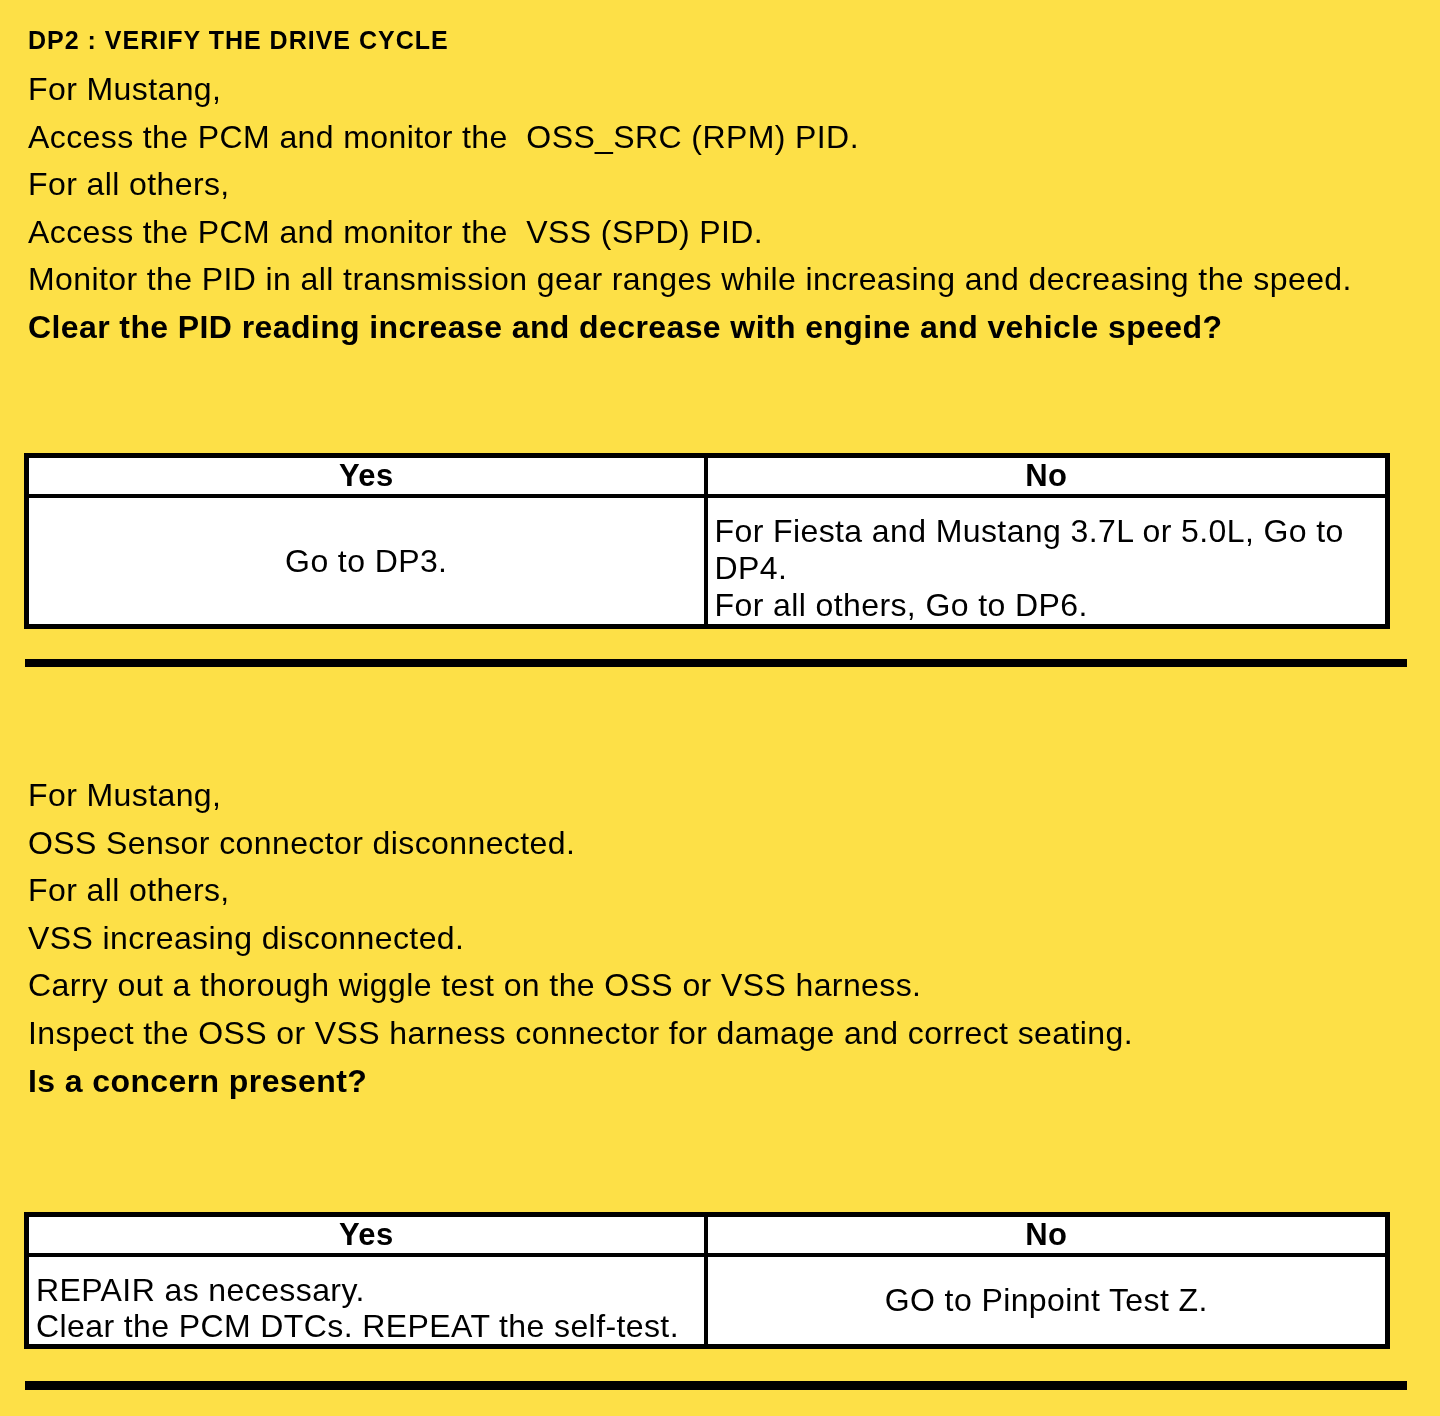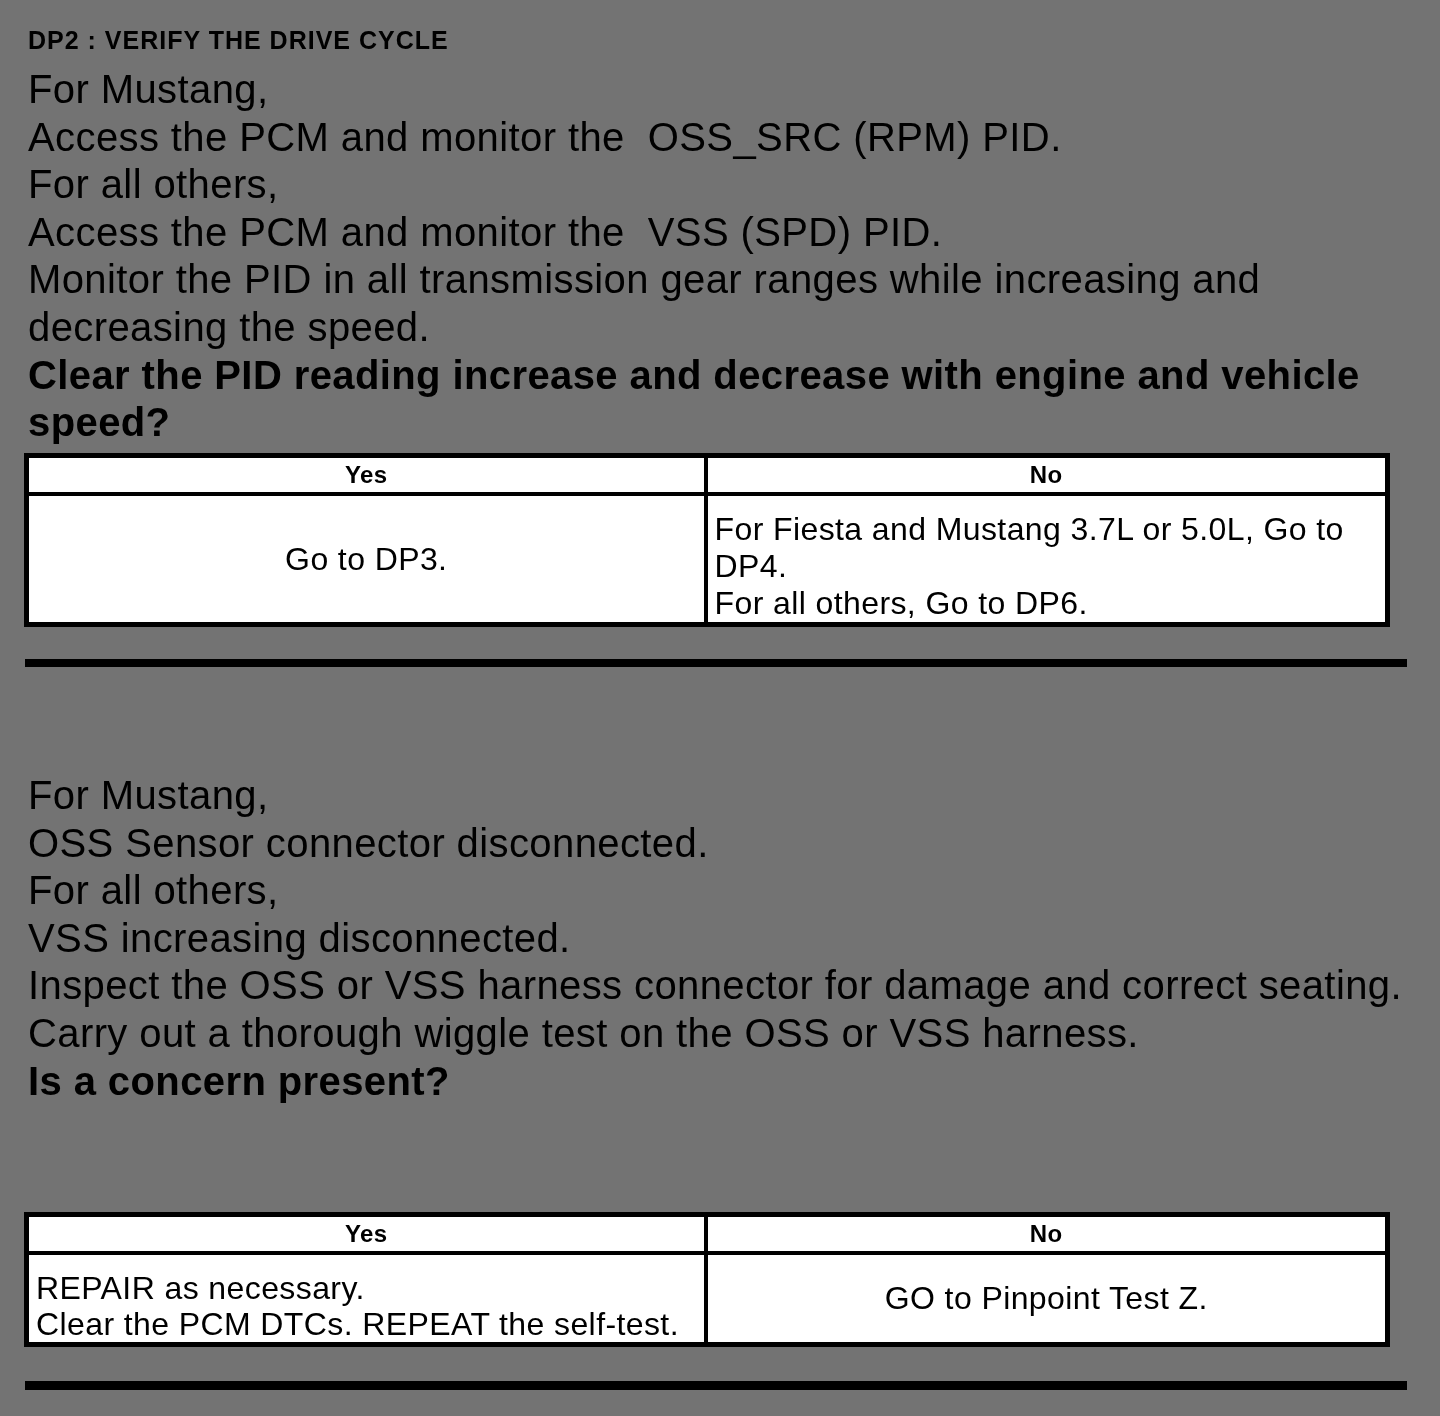--- a/index.html
+++ b/index.html
@@ -6,51 +6,51 @@
     margin: 0;
     padding: 0;
     background: #ffffff;
     color: #000000;
     font-family: "Liberation Sans", sans-serif;
   }
   #page {
     position: relative;
     width: 1440px;
     height: 1416px;
-    background: #737373;
+    background: #fde047;
     overflow: hidden;
   }
   .abs { position: absolute; }
 
   .section-heading {
     font-size: 25px;
     font-weight: bold;
     letter-spacing: 1px;
     white-space: pre;
   }
   .lines .line {
-    font-size: 40px;
+    font-size: 32px;
     letter-spacing: 0.4px;
     line-height: 47.6px;
     white-space: pre-wrap;
   }
   .lines .line.bold { font-weight: bold; }
 
   table.decision {
     border-collapse: collapse;
     table-layout: fixed;
     width: 1366px;
     background: #ffffff;
   }
   table.decision, table.decision th, table.decision td {
     border: 4px solid #000000;
   }
   table.decision { border-width: 5px; }
   table.decision th {
-    font-size: 24px;
+    font-size: 31px;
     font-weight: bold;
     text-align: center;
     height: 34px;
     padding: 0;
     letter-spacing: 0.4px;
   }
   table.decision td {
     font-size: 32px;
     letter-spacing: 0.4px;
     padding: 0;
@@ -113,22 +113,22 @@
     </table>
 
   <div class="abs rule" style="top:659px; height:8px;"></div>
 
 
   <div class="abs lines" style="top:772px; left:28px; width:1390px;">
     <div class="line">For Mustang,</div>
     <div class="line">OSS Sensor connector disconnected.</div>
     <div class="line">For all others,</div>
     <div class="line">VSS increasing disconnected.</div>
+    <div class="line">Carry out a thorough wiggle test on the OSS or VSS harness.</div>
     <div class="line">Inspect the OSS or VSS harness connector for damage and correct seating.</div>
-    <div class="line">Carry out a thorough wiggle test on the OSS or VSS harness.</div>
     <div class="line bold">Is a concern present?</div>
   </div>
 
   <table id="table2" class="decision abs" style="top:1212px; left:24px;">
     <colgroup>
         <col style="width:679px">
         <col>
       </colgroup>
     <tbody>
         <tr>

